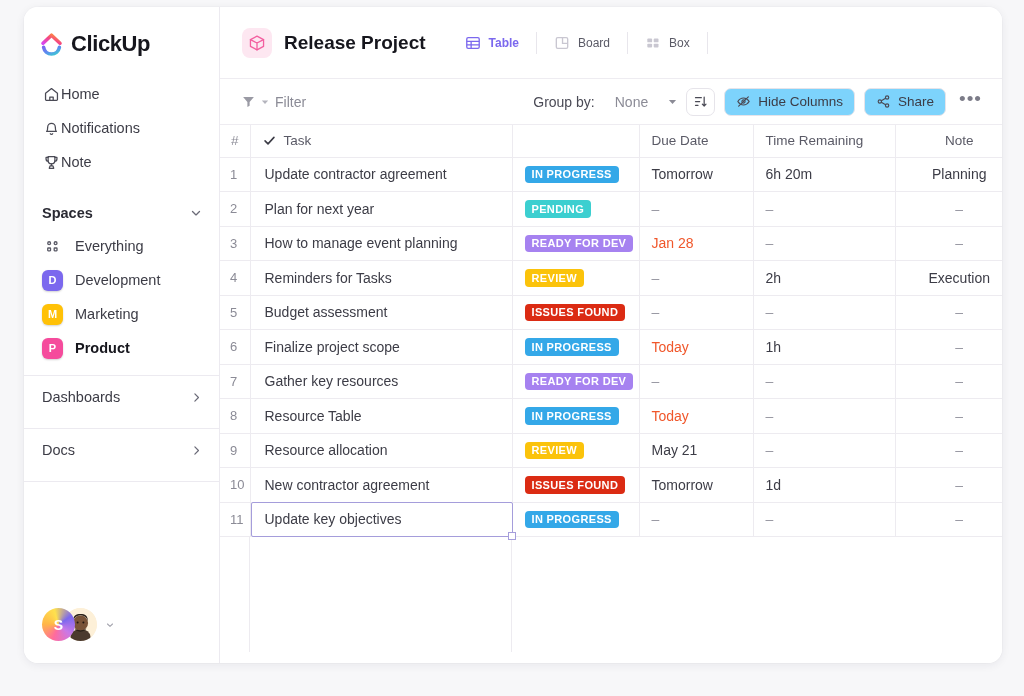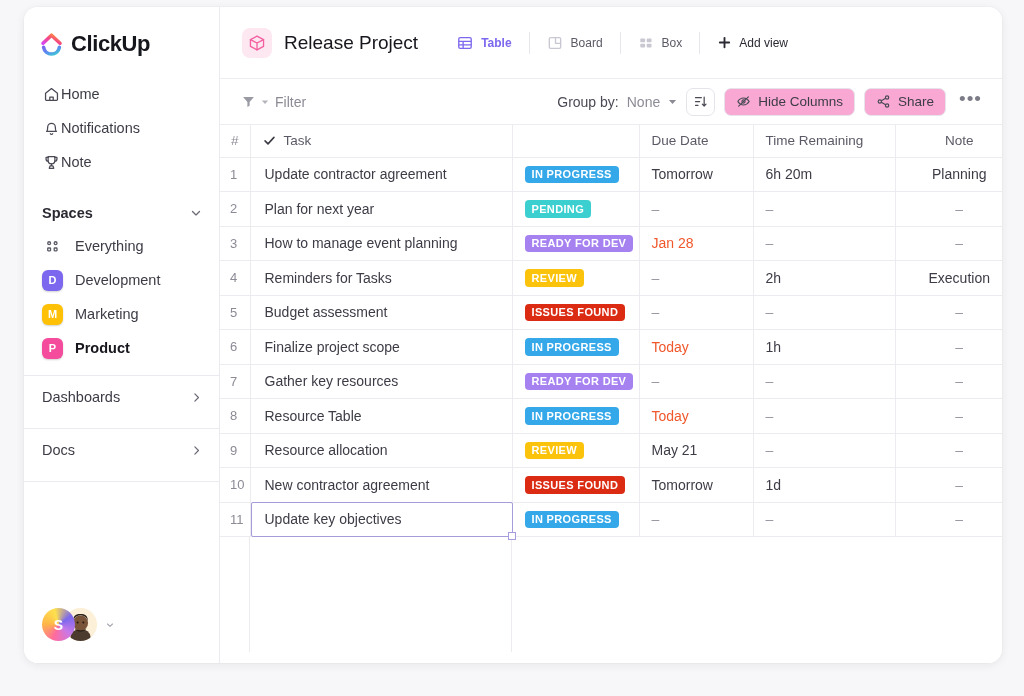--- a/index.html
+++ b/index.html
@@ -88,44 +88,44 @@
   .main { flex: 1; min-width: 0; display: flex; flex-direction: column; background:#fff; }
 
   .topbar {
     height: 72px; display: flex; align-items: center;
     padding: 0 18px 0 22px; border-bottom: 1px solid #eeecf1; gap: 0;
   }
   .proj-icon {
     width: 30px; height: 30px; border-radius: 8px; background: #fde7f1;
     display: flex; align-items: center; justify-content: center; flex: 0 0 30px;
   }
-  .proj-title { font-size: 19px; font-weight: 400; color: #16161d; margin-left: 12px; margin-right: 22px; white-space: nowrap; }
+  .proj-title { font-size: 19px; font-weight: 700; color: #16161d; margin-left: 12px; margin-right: 22px; white-space: nowrap; }
 
   .vdiv { width: 1px; height: 22px; background: #e8e6ec; }
   .vtab {
     display: flex; align-items: center; gap: 8px;
     padding: 0 17px; height: 30px; font-size: 12px; color: #5a5a66; cursor: pointer; white-space: nowrap;
   }
   .vtab.active { color: #7b68ee; font-weight: 600; }
   .vtab.addview { color: #2a2a33; font-weight: 500; gap: 7px; }
 
   .toolbar {
     height: 46px; display: flex; align-items: center;
     padding: 0 16px 0 22px; border-bottom: 1px solid #eeecf1;
   }
   .filter-btn { display: flex; align-items: center; gap: 6px; color: #8b8b96; font-size: 14px; cursor: pointer; }
   .tb-right { margin-left: auto; display: flex; align-items: center; gap: 9px; }
-  .groupby { font-size: 14px; color: #4a4a55; display: flex; align-items: center; gap: 8px; cursor: pointer; }
+  .groupby { font-size: 14px; color: #4a4a55; display: flex; align-items: center; gap: 20px; cursor: pointer; }
   .groupby b { font-weight: 400; color: #8b8b96; }
   .icon-btn {
     width: 29px; height: 28px; border: 1px solid #e6e4ea; border-radius: 7px;
     display: flex; align-items: center; justify-content: center; cursor: pointer; background:#fff;
   }
   .pill-btn {
-    height: 28px; border: 1px solid #e6e4ea; border-radius: 7px; background: #f9a8d4;
+    height: 28px; border: 1px solid #e6e4ea; border-radius: 7px; background: #7dd3fc;
     display: flex; align-items: center; gap: 7px; padding: 0 11px;
     font-size: 13.5px; color: #3c3c46; cursor: pointer; white-space: nowrap;
   }
   .dots { color: #7c7c88; font-size: 19px; padding: 0 4px 6px 4px; cursor: pointer; letter-spacing:1px; }
 
   
   .tablewrap { flex: 1; overflow: hidden; position: relative; }
   table { border-collapse: collapse; width: 100%; table-layout: fixed; }
   th, td { border-bottom: 1px solid #edebf0; border-right: 1px solid #edebf0; text-align: left; }
   th:last-child, td:last-child { border-right: none; }
@@ -340,28 +340,20 @@
             <svg width="16" height="16" viewBox="0 0 18 18">
               <rect x="2.6" y="4" width="5.4" height="4.2" rx="1" fill="#c9c7d1"></rect>
               <rect x="9.8" y="4" width="5.4" height="4.2" rx="1" fill="#c9c7d1"></rect>
               <rect x="2.6" y="9.8" width="5.4" height="4.2" rx="1" fill="#c9c7d1"></rect>
               <rect x="9.8" y="9.8" width="5.4" height="4.2" rx="1" fill="#c9c7d1"></rect>
             </svg>
           </span>
           <span>Box</span>
         </div>
         <div class="vdiv"></div>
-        <div class="vtab addview">
-          <span>
-            <svg width="15" height="15" viewBox="0 0 16 16" fill="none" stroke="#2a2a33" stroke-width="2" stroke-linecap="round">
-                <path d="M8 3v10M3 8h10"></path>
-              </svg>
-          </span>
-          <span>Add view</span>
-        </div>
       </div>
 
       <div class="toolbar">
         <div class="filter-btn">
           <span>
             <svg width="13" height="13" viewBox="0 0 14 14" fill="#9a9aa4">
                 <path d="M1.2 2.2h11.6L8.2 7.5v4.2l-2.4 1.3V7.5Z"></path>
               </svg>
           </span>
           <span>

